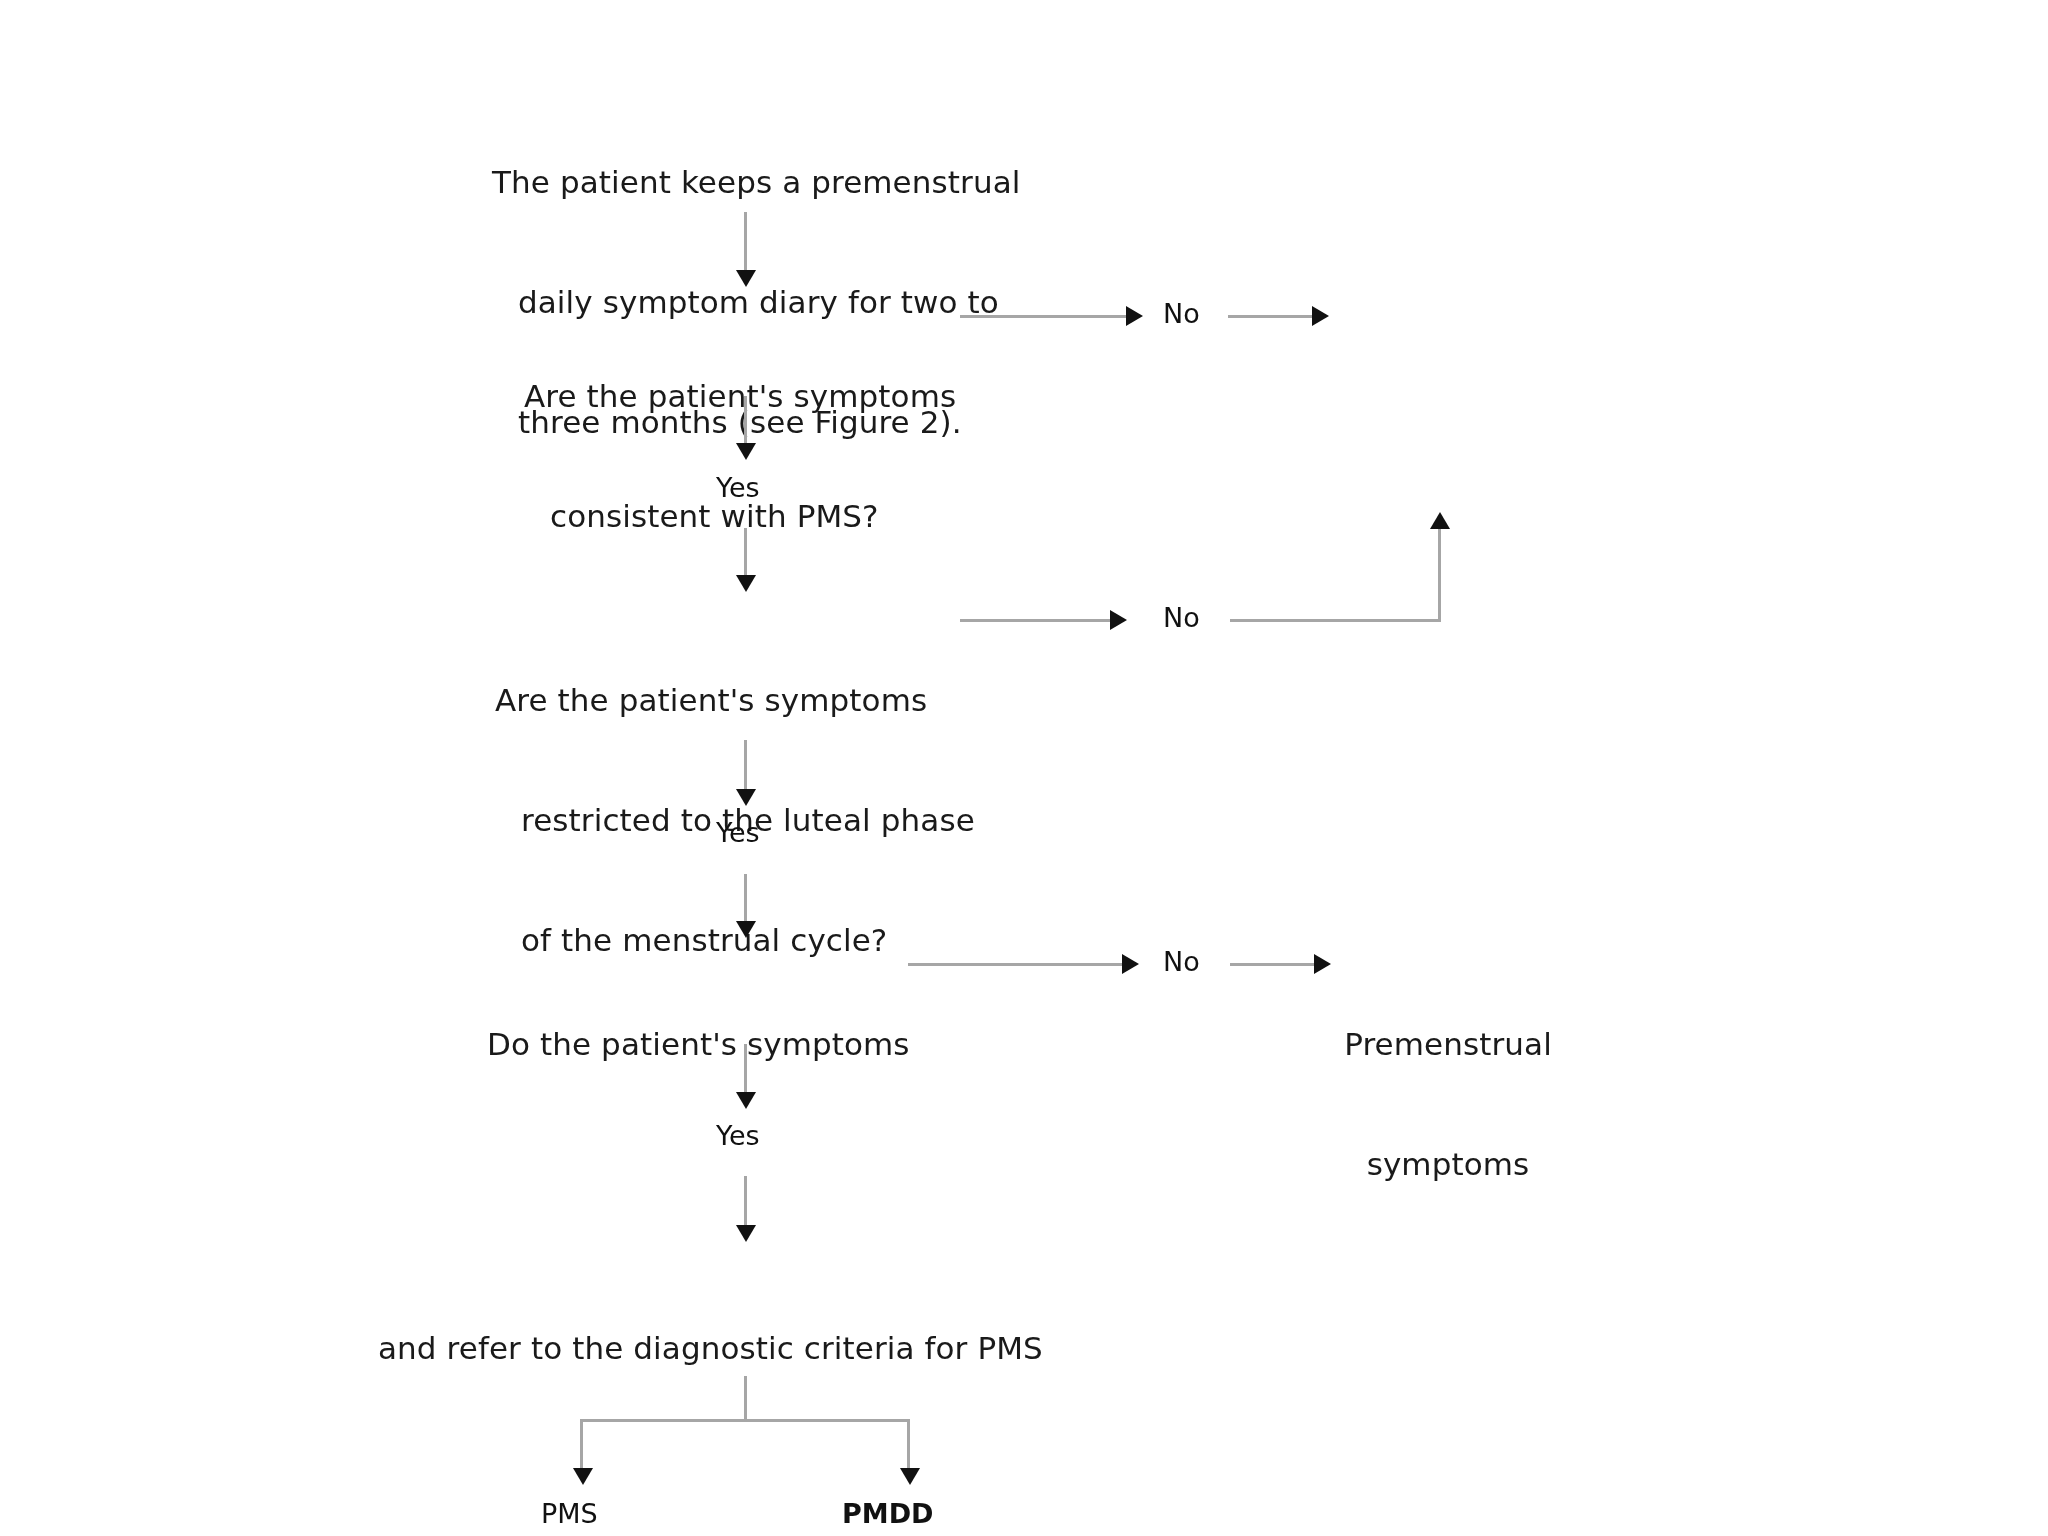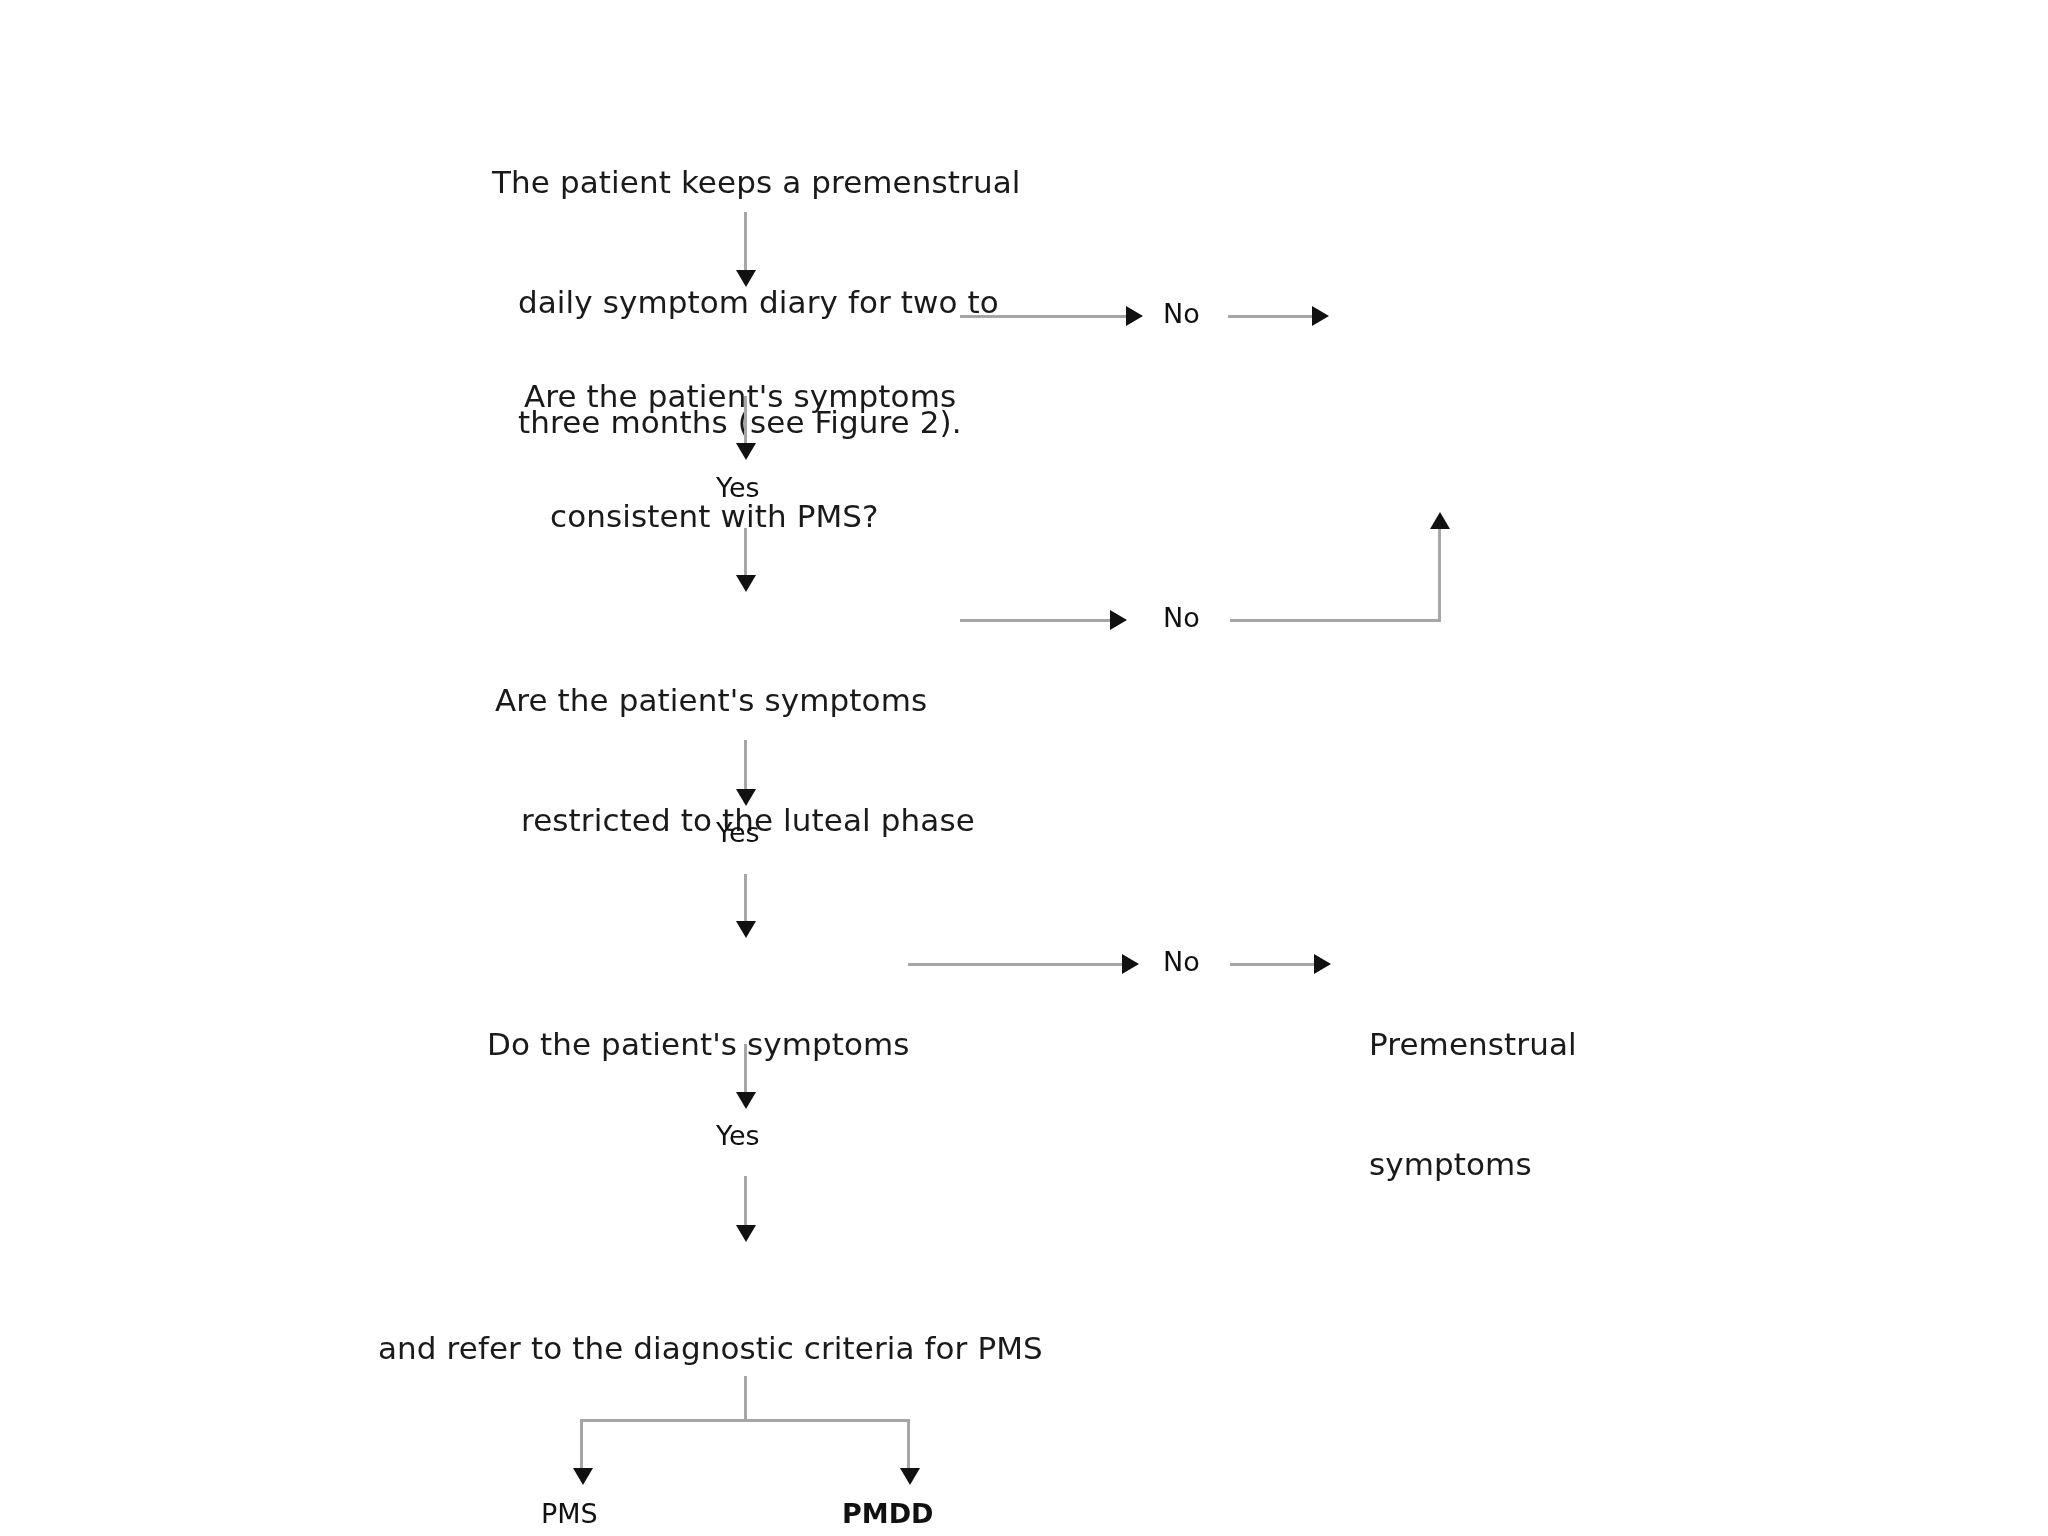--- a/index.html
+++ b/index.html
@@ -28,22 +28,21 @@
     letter-spacing: 0.1px;
   }
   .node .ln {
     display: block;
   }
   
   .node.hang .ln + .ln {
     padding-left: 26px;
   }
   .node.right-al {
-    text-align: left;
-    margin-left: 25px;
+    text-align: center;
   }
   .node.right-al .ln + .ln {
     padding-left: 0;
   }
   .label {
     position: absolute;
     color: #111111;
     font-size: 27px;
     line-height: 36px;
     white-space: pre;
@@ -114,20 +113,21 @@
 
   <div class="vline" style="left:744px; top:396px; height:54px;"></div>
   <div class="arrow-down" style="left:736px; top:443px;"></div>
   <div class="label" style="left:716px; top:470px;">Yes</div>
   <div class="vline" style="left:744px; top:528px; height:54px;"></div>
   <div class="arrow-down" style="left:736px; top:575px;"></div>
 
   <div class="node hang" style="left:495px; top:600px; width:520px;">
     <span class="ln">Are the patient's symptoms</span>
     <span class="ln">restricted to the luteal phase</span>
+    <span class="ln">of the menstrual cycle?</span>
   </div>
 
   <div class="hline" style="left:960px; top:619px; width:152px;"></div>
   <div class="arrow-right" style="left:1110px; top:610px;"></div>
   <div class="label" style="left:1163px; top:600px;">No</div>
 
   <div class="hline" style="left:1230px; top:619px; width:211px;"></div>
   <div class="vline" style="left:1438px; top:527px; height:92px;"></div>
   <div class="arrow-up" style="left:1430px; top:512px;"></div>
 

